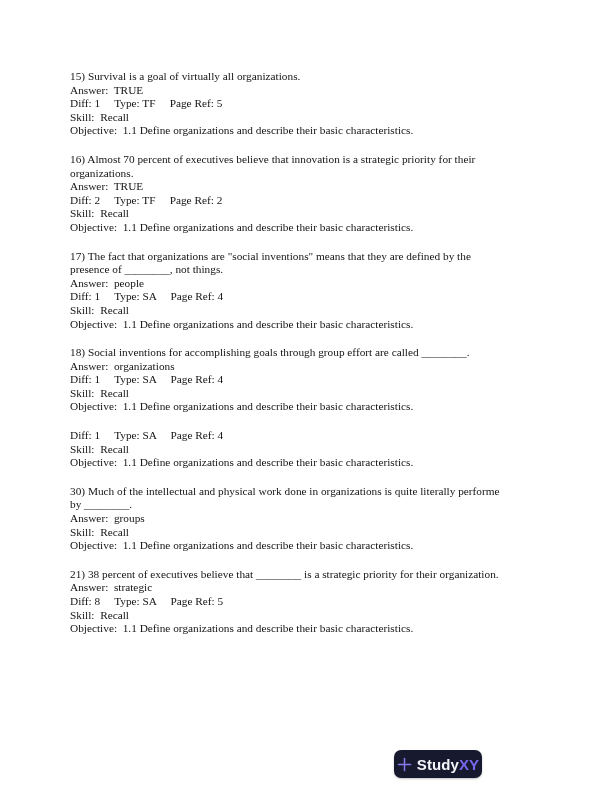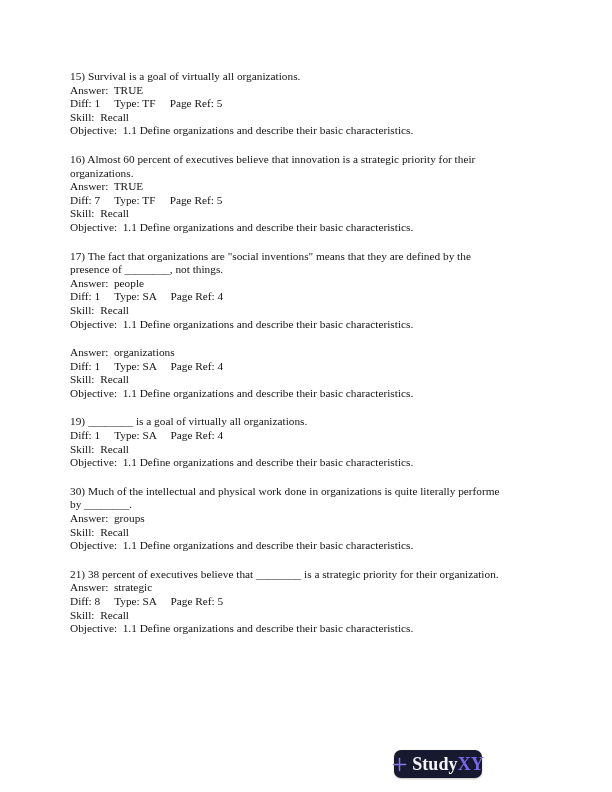--- a/index.html
+++ b/index.html
@@ -45,23 +45,23 @@
     gap: 5px;
     box-shadow: 0 1px 2px rgba(0,0,0,0.25);
   }
   .brand-plus {
     width: 15px;
     height: 15px;
     display: block;
     flex: 0 0 auto;
   }
   .brand-text {
-    font-family: Liberation Serif, serif;
+    font-family: Liberation Sans, sans-serif;
     font-weight: bold;
-    font-size: 18px;
+    font-size: 15px;
     letter-spacing: 0.1px;
     color: #f4f4fa;
     line-height: 1;
   }
   .brand-accent {
     color: #7a66ee;
   }
 </style>
 </head>
 <body>
@@ -71,46 +71,46 @@
 
     <section class="qblock">
       <div class="line">15) Survival is a goal of virtually all organizations.</div>
       <div class="line">Answer:  TRUE</div>
       <div class="line">Diff: 1     Type: TF     Page Ref: 5</div>
       <div class="line">Skill:  Recall</div>
       <div class="line">Objective:  1.1 Define organizations and describe their basic characteristics.</div>
     </section>
 
     <section class="qblock">
-      <div class="line">16) Almost 60 percent of executives believe that innovation is a strategic priority for their
+      <div class="line">16) Almost 70 percent of executives believe that innovation is a strategic priority for their
 organizations.</div>
       <div class="line">Answer:  TRUE</div>
-      <div class="line">Diff: 7     Type: TF     Page Ref: 5</div>
+      <div class="line">Diff: 2     Type: TF     Page Ref: 2</div>
       <div class="line">Skill:  Recall</div>
       <div class="line">Objective:  1.1 Define organizations and describe their basic characteristics.</div>
     </section>
 
     <section class="qblock">
       <div class="line">17) The fact that organizations are "social inventions" means that they are defined by the
 presence of ________, not things.</div>
       <div class="line">Answer:  people</div>
       <div class="line">Diff: 1     Type: SA     Page Ref: 4</div>
       <div class="line">Skill:  Recall</div>
       <div class="line">Objective:  1.1 Define organizations and describe their basic characteristics.</div>
     </section>
 
     <section class="qblock">
+      <div class="line">18) Social inventions for accomplishing goals through group effort are called ________.</div>
       <div class="line">Answer:  organizations</div>
       <div class="line">Diff: 1     Type: SA     Page Ref: 4</div>
       <div class="line">Skill:  Recall</div>
       <div class="line">Objective:  1.1 Define organizations and describe their basic characteristics.</div>
     </section>
 
     <section class="qblock">
-      <div class="line">19) ________ is a goal of virtually all organizations.</div>
       <div class="line">Diff: 1     Type: SA     Page Ref: 4</div>
       <div class="line">Skill:  Recall</div>
       <div class="line">Objective:  1.1 Define organizations and describe their basic characteristics.</div>
     </section>
 
     <section class="qblock">
       <div class="line">30) Much of the intellectual and physical work done in organizations is quite literally performed
 by ________.</div>
       <div class="line">Answer:  groups</div>
       <div class="line">Skill:  Recall</div>

